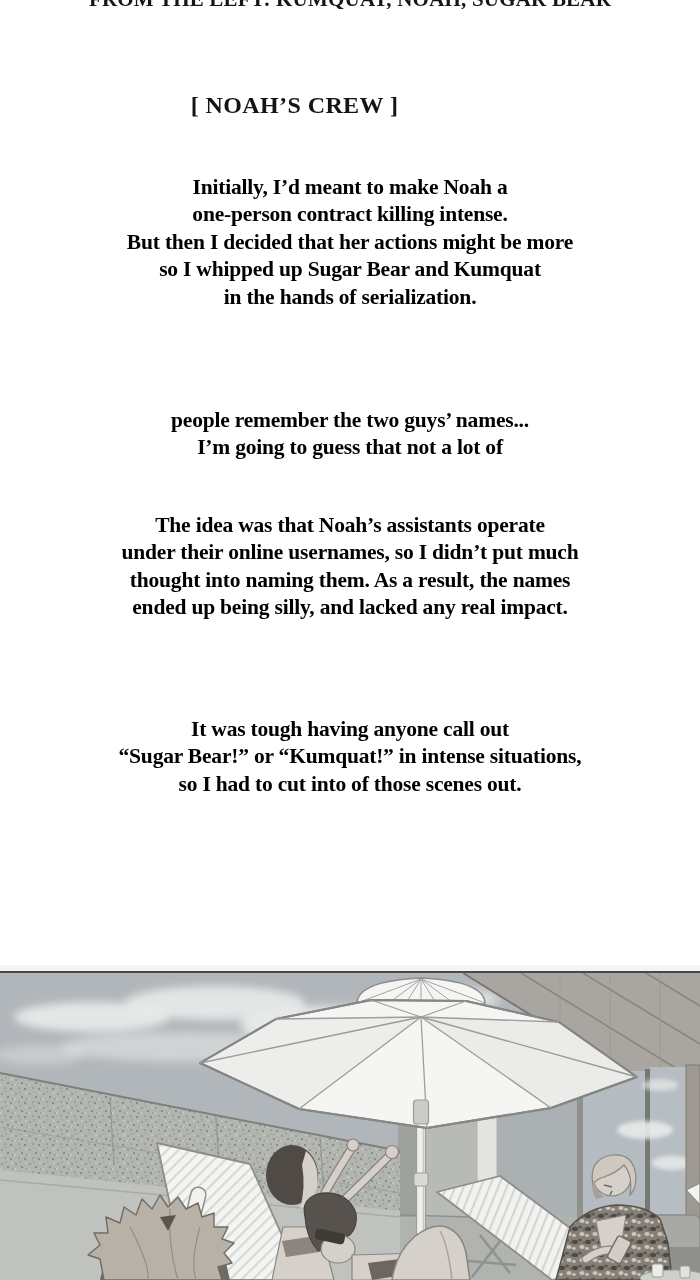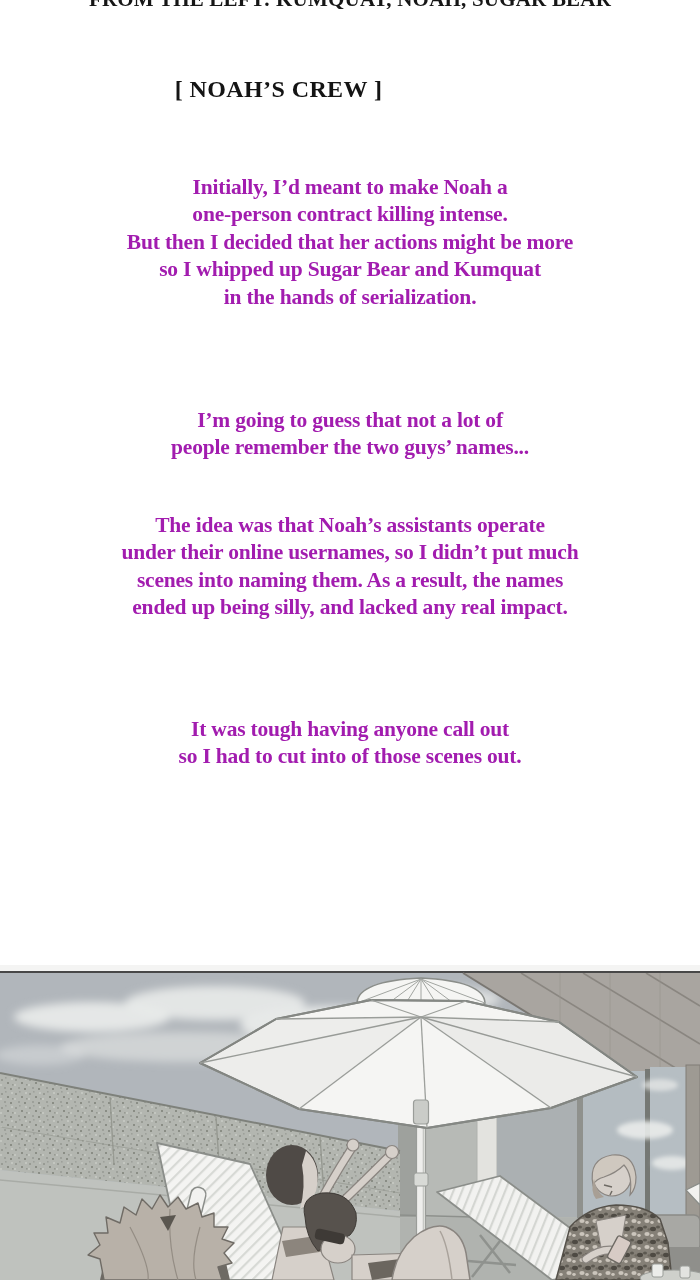--- a/index.html
+++ b/index.html
@@ -3,24 +3,24 @@
 <meta charset="utf-8">
 <style>
   html,body{margin:0;padding:0;}
   body{
     width:700px;height:1280px;background:#ffffff;overflow:hidden;position:relative;
     font-family:"Liberation Serif", serif;color:#1b1b1b;
   }
   .page{position:absolute;inset:0;width:700px;height:1280px;}
   .caption-clip{position:absolute;top:0;left:0;width:700px;height:9px;overflow:hidden;}
   .caption-text{margin-top:-14px;text-align:center;font-size:21px;font-weight:700;line-height:26px;letter-spacing:.2px;color:#161616;}
-  .heading{position:absolute;top:76px;left:0;width:557px;margin:0;text-align:center;
+  .heading{position:absolute;top:76px;left:0;width:557px;margin:16px;text-align:center;
     font-size:24px;font-weight:700;letter-spacing:.4px;color:#141414;}
   .para{position:absolute;left:0;width:700px;text-align:center;
-    font-size:21.5px;line-height:27.4px;font-weight:700;letter-spacing:-.2px;color:#a21caf;}
+    font-size:21.5px;line-height:27.4px;font-weight:700;letter-spacing:-.2px;color:#000000;}
   .para-1{top:174px;} .para-2{top:407px;} .para-3{top:512px;} .para-4{top:716px;}
   .illustration{position:absolute;top:965px;left:0;width:700px;height:315px;}
   svg{display:block;}
 </style>
 </head>
 <body>
 
 <div class="page">
 
   <div class="caption-clip">
@@ -31,33 +31,34 @@
 
   <div class="para para-1">
     <div>Initially, I’d meant to make Noah a</div>
     <div>one-person contract killing intense.</div>
     <div>But then I decided that her actions might be more</div>
     <div>so I whipped up Sugar Bear and Kumquat</div>
     <div>in the hands of serialization.</div>
   </div>
 
   <div class="para para-2">
+    <div>people remember the two guys’ names...</div>
     <div>I’m going to guess that not a lot of</div>
-    <div>people remember the two guys’ names...</div>
   </div>
 
   <div class="para para-3">
     <div>The idea was that Noah’s assistants operate</div>
     <div>under their online usernames, so I didn’t put much</div>
-    <div>scenes into naming them. As a result, the names</div>
+    <div>thought into naming them. As a result, the names</div>
     <div>ended up being silly, and lacked any real impact.</div>
   </div>
 
   <div class="para para-4">
     <div>It was tough having anyone call out</div>
+    <div>“Sugar Bear!” or “Kumquat!” in intense situations,</div>
     <div>so I had to cut into of those scenes out.</div>
   </div>
 
   <div class="illustration">
     <svg viewBox="0 0 700 315" width="700" height="315">
       <defs>
         <filter id="blur4" x="-40%" y="-40%" width="180%" height="180%">
             <feGaussianBlur stdDeviation="4.5"></feGaussianBlur>
           </filter>
         <filter id="blur2" x="-40%" y="-40%" width="180%" height="180%">

